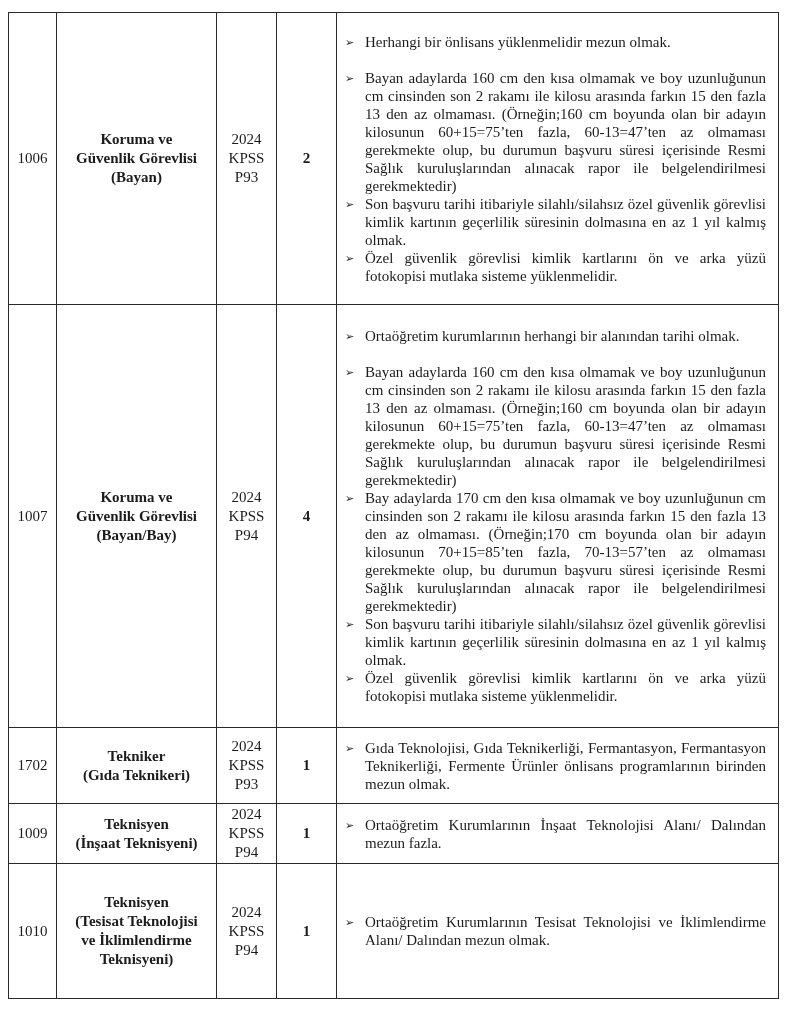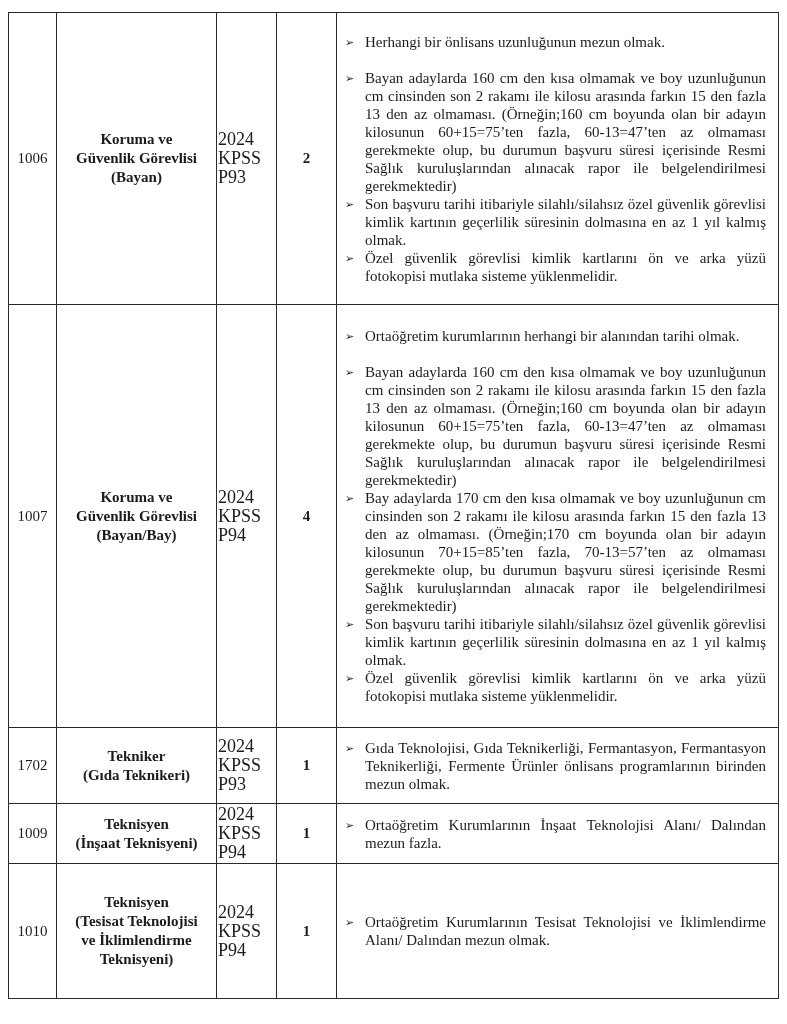--- a/index.html
+++ b/index.html
@@ -53,22 +53,22 @@
   }
   td.cell-title {
     text-align: center;
     font-weight: bold;
     font-size: 15px;
     line-height: 19px;
     white-space: pre-line;
     padding: 0 1px;
   }
   td.cell-kpss {
-    text-align: left;
-    font-size: 18px;
+    text-align: center;
+    font-size: 15px;
     line-height: 19px;
     white-space: pre-line;
   }
   td.cell-count {
     text-align: center;
     font-weight: bold;
     font-size: 15px;
   }
   td.cell-reqs {
     padding: 10px 12px 10px 8px;
@@ -109,21 +109,21 @@
         <td class="cell-title">Koruma ve
 Güvenlik Görevlisi
 (Bayan)</td>
         <td class="cell-kpss">2024
 KPSS
 P93</td>
         <td class="cell-count">2</td>
         <td class="cell-reqs">
           <div class="req">
             <span class="marker">➢</span>
-            <span>Herhangi bir önlisans uzunluğunun mezun olmak.</span>
+            <span>Herhangi bir önlisans yüklenmelidir mezun olmak.</span>
           </div>
           <div class="req gap">
             <span class="marker">➢</span>
             <span>Bayan adaylarda 160 cm den kısa olmamak ve boy uzunluğunun cm cinsinden son 2 rakamı ile kilosu arasında farkın 15 den fazla 13 den az olmaması. (Örneğin;160 cm boyunda olan bir adayın kilosunun 60+15=75’ten fazla, 60-13=47’ten az olmaması gerekmekte olup, bu durumun başvuru süresi içerisinde Resmi Sağlık kuruluşlarından alınacak rapor ile belgelendirilmesi gerekmektedir)</span>
           </div>
           <div class="req">
             <span class="marker">➢</span>
             <span>Son başvuru tarihi itibariyle silahlı/silahsız özel güvenlik görevlisi kimlik kartının geçerlilik süresinin dolmasına en az 1 yıl kalmış olmak.</span>
           </div>
           <div class="req">

